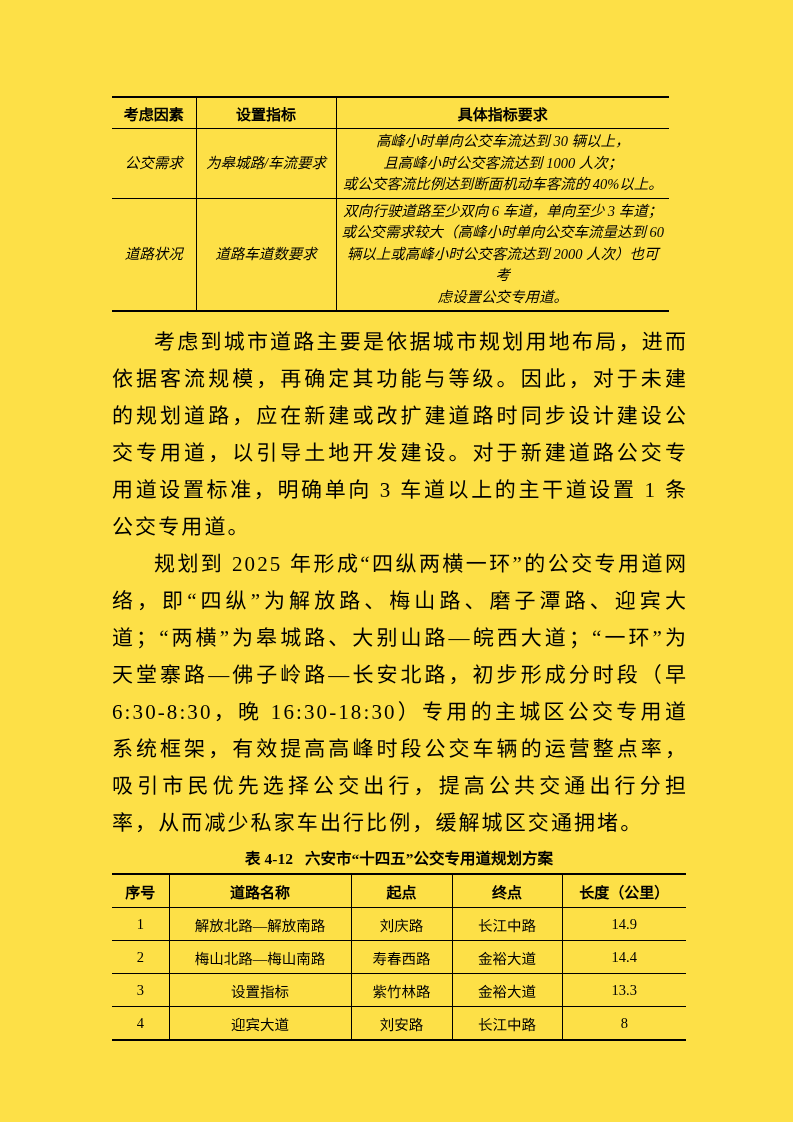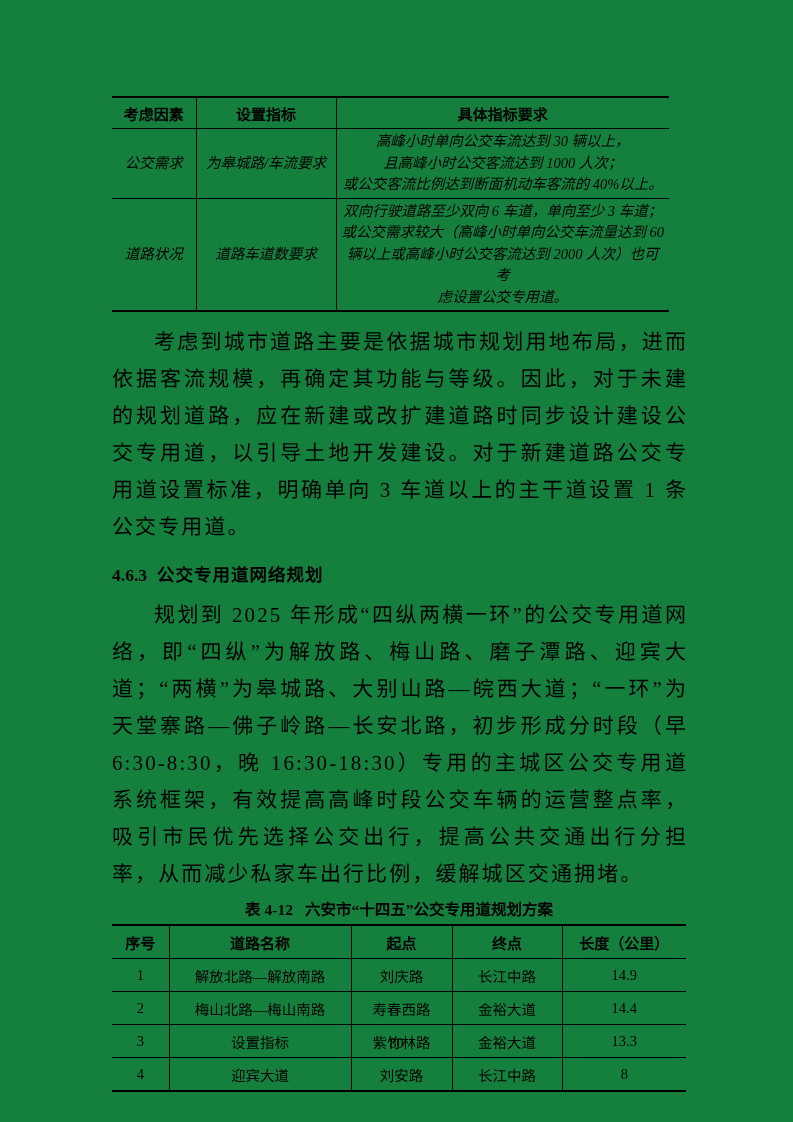--- a/index.html
+++ b/index.html
@@ -6,21 +6,21 @@
     margin: 0;
     padding: 0;
     background: #ffffff;
     color: #000000;
     font-family: "Liberation Serif", "DejaVu Serif", serif;
   }
   .page {
     position: relative;
     width: 793px;
     height: 1122px;
-    background: #15803d;
+    background: #fde047;
     overflow: hidden;
   }
   .content {
     position: absolute;
     left: 112px;
     top: 0;
     width: 576px;
   }
 
   
@@ -134,21 +134,20 @@
           <td class="req">双向行驶道路至少双向 6 车道，单向至少 3 车道；
 或公交需求较大（高峰小时单向公交车流量达到 60
 辆以上或高峰小时公交客流达到 2000 人次）也可考
 虑设置公交专用道。</td>
         </tr>
       </tbody>
     </table>
 
     <p class="body-text first">考虑到城市道路主要是依据城市规划用地布局，进而依据客流规模，再确定其功能与等级。因此，对于未建的规划道路，应在新建或改扩建道路时同步设计建设公交专用道，以引导土地开发建设。对于新建道路公交专用道设置标准，明确单向 3 车道以上的主干道设置 1 条公交专用道。</p>
 
-    <h3 class="heading"><span class="num">4.6.3</span><span>公交专用道网络规划</span></h3>
 
     <p class="body-text">规划到 2025 年形成“四纵两横一环”的公交专用道网络，即“四纵”为解放路、梅山路、磨子潭路、迎宾大道；“两横”为皋城路、大别山路—皖西大道；“一环”为天堂寨路—佛子岭路—长安北路，初步形成分时段（早 6:30-8:30，晚 16:30-18:30）专用的主城区公交专用道系统框架，有效提高高峰时段公交车辆的运营整点率，吸引市民优先选择公交出行，提高公共交通出行分担率，从而减少私家车出行比例，缓解城区交通拥堵。</p>
 
     <div class="table-title"><span class="label">表 4-12</span><span>六安市“十四五”公交专用道规划方案</span></div>
 
     <table class="t2">
       <colgroup>
         <col style="width:57px">
           <col style="width:182px">
           <col style="width:101px">
@@ -191,14 +190,13 @@
           <td>迎宾大道</td>
           <td>刘安路</td>
           <td>长江中路</td>
           <td>8</td>
         </tr>
       </tbody>
     </table>
 
   </div>
 
-  <div class="page-number">80</div>
 </div>
 
 </body></html>

